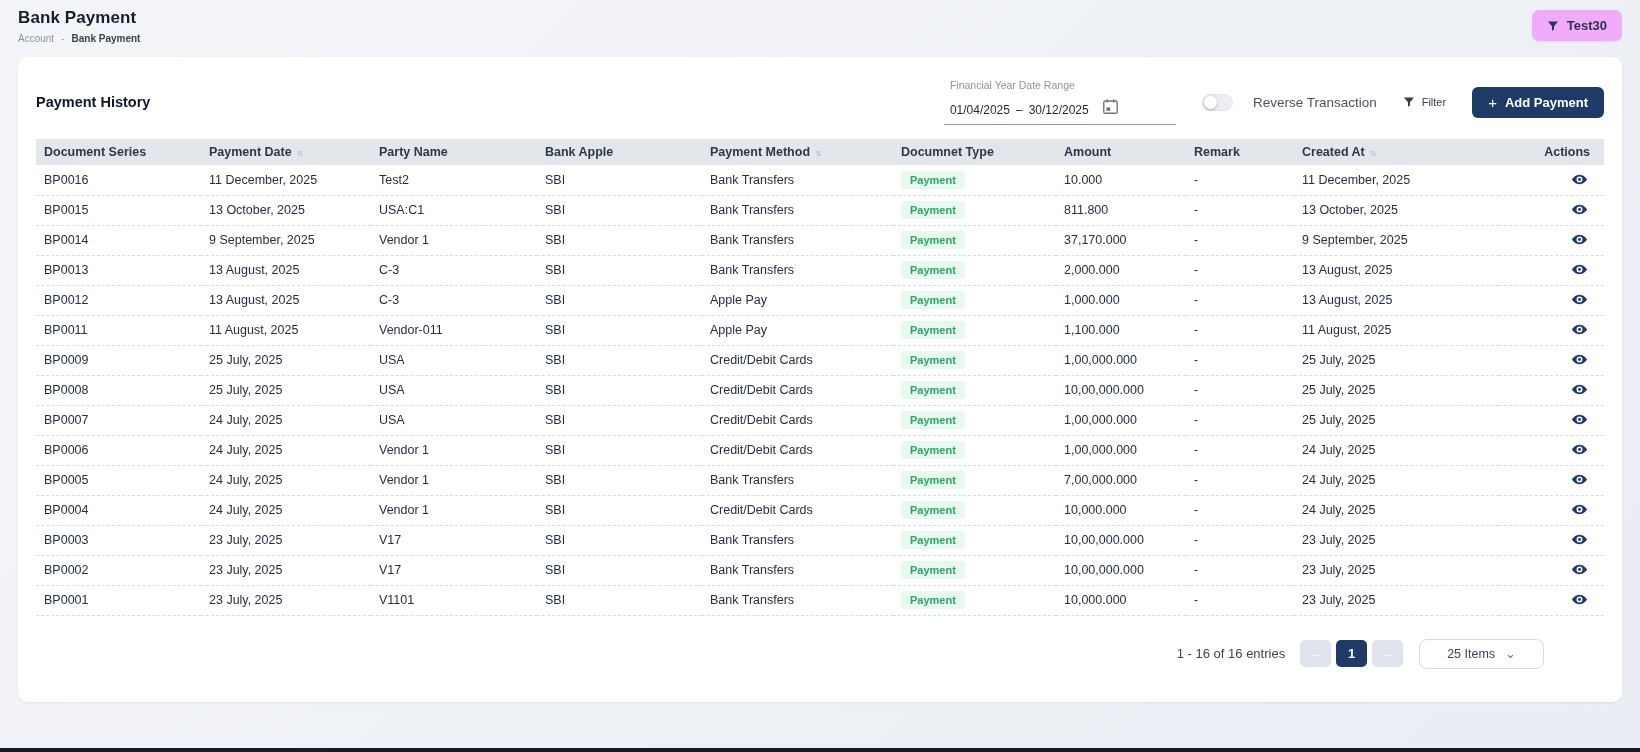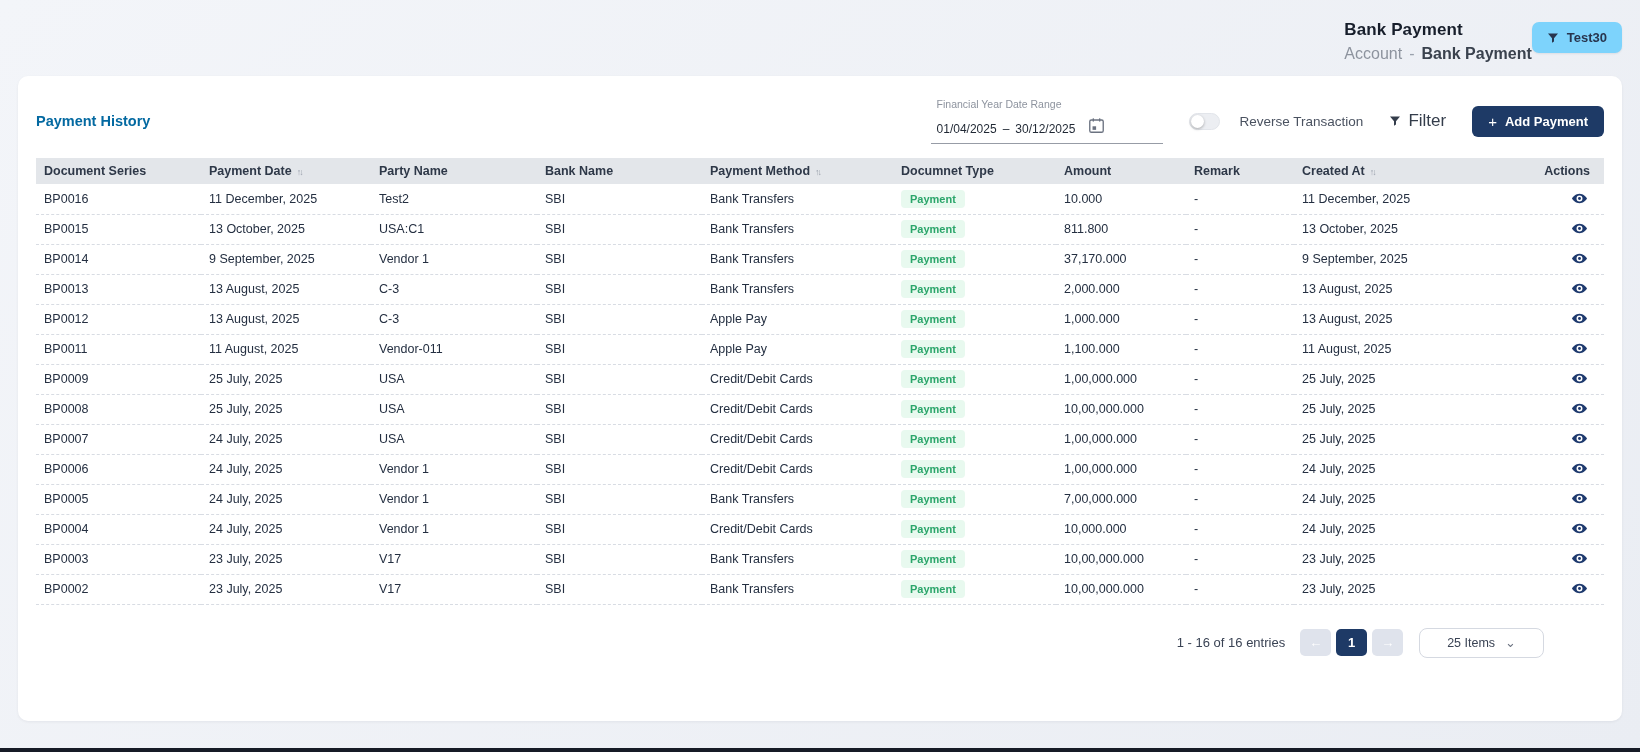--- a/index.html
+++ b/index.html
@@ -3,50 +3,50 @@
 <meta charset="utf-8">
 <style>
   * { margin:0; padding:0; box-sizing:border-box; }
   html,body { width:1640px; height:752px; overflow:hidden; }
   body {
     font-family:"Liberation Sans","DejaVu Sans",sans-serif;
     background:linear-gradient(135deg,#f3f5f9 0%,#eaedf3 100%);
     color:#222c3c;
     position:relative;
   }
-  .topbar { display:flex; justify-content:flex-end; align-items:flex-start; padding:20px 18px 0 18px; }
+  .topbar { display:flex; justify-content:space-between; align-items:flex-start; padding:8px 18px 0 18px; }
   .page-title { font-size:17px; font-weight:700; color:#171e2b; letter-spacing:.1px; }
-  .breadcrumb { margin-top:5px; font-size:16px; display:flex; gap:7px; align-items:center; }
+  .breadcrumb { margin-top:5px; font-size:10px; display:flex; gap:7px; align-items:center; }
   .crumb-parent { color:#8d939e; cursor:pointer; }
   .crumb-sep { color:#9aa1ad; }
   .crumb-current { color:#3a424e; font-weight:600; }
   .user-btn {
-    display:flex; align-items:center; gap:8px; background:#7dd3fc; border:none;
+    display:flex; align-items:center; gap:8px; background:#f0abfc; border:none;
     border-radius:7px; padding:8px 15px; margin-top:2px; font-family:inherit;
     font-size:13px; font-weight:700; color:#28354e; box-shadow:0 1px 2px rgba(16,24,40,.08);
     cursor:pointer;
   }
   .card {
     background:#fff; margin:13px 18px 0 18px; border-radius:10px;
     box-shadow:0 1px 3px rgba(16,24,40,.06); height:645px; padding:0 18px;
     position:relative;
   }
   .card-head { display:flex; justify-content:space-between; align-items:center; padding:22px 0 14px 0; }
-  .section-title { font-size:14.5px; font-weight:700; color:#0369a1; }
+  .section-title { font-size:14.5px; font-weight:700; color:#0f172a; }
   .controls { display:flex; align-items:center; gap:26px; }
   .date-range { border-bottom:1px solid #979ca6; padding:0 4px 7px 6px; min-width:232px; display:flex; align-items:flex-end; gap:12px; cursor:pointer; }
   .dr-text { display:flex; flex-direction:column; gap:12px; }
   .dr-label { font-size:10.5px; color:#8d939e; }
   .dr-value { font-size:12px; color:#1f2733; display:flex; gap:6px; }
   .cal-icon { margin-bottom:1px; }
   .toggle-wrap { display:flex; align-items:center; gap:20px; }
   .toggle { width:31px; height:17px; border-radius:10px; background:#eceef2; border:1px solid #e2e5ea; position:relative; display:inline-block; cursor:pointer; }
   .knob { position:absolute; left:1px; top:1px; width:13px; height:13px; border-radius:50%; background:#fff; box-shadow:0 1px 3px rgba(0,0,0,.3); }
   .toggle-label { font-size:13.5px; color:#4a5260; }
-  .filter-btn { display:flex; align-items:center; gap:7px; background:none; border:none; font-family:inherit; font-size:17px; color:#343d4b; cursor:pointer; }
+  .filter-btn { display:flex; align-items:center; gap:7px; background:none; border:none; font-family:inherit; font-size:11px; color:#343d4b; cursor:pointer; }
   .add-btn {
     display:flex; align-items:center; gap:8px; background:var(--navy,#1e3a66); color:#fff;
     border:none; border-radius:6px; padding:8px 16px; font-family:inherit;
     font-size:13px; font-weight:700; cursor:pointer;
   }
   .add-btn .plus { font-size:15px; font-weight:400; line-height:1; }
   table { width:100%; border-collapse:collapse; table-layout:fixed; }
   thead th {
     background:#e3e6ea; font-size:12.5px; font-weight:700; color:#2e3848;
     text-align:left; padding:6px 8px; height:26px; white-space:nowrap;
@@ -144,21 +144,21 @@
       </button>
     </div>
   </div>
 
   <table>
     <thead>
         <tr id="header-row">
           <th>Document Series</th>
           <th>Payment Date<span class="sort">↑↓</span></th>
           <th>Party Name</th>
-          <th>Bank Name</th>
+          <th>Bank Apple</th>
           <th>Payment Method<span class="sort">↑↓</span></th>
           <th>Documnet Type</th>
           <th>Amount</th>
           <th>Remark</th>
           <th>Created At<span class="sort">↑↓</span></th>
           <th>Actions</th>
         </tr>
       </thead>
     <tbody id="table-body">
   <tr>
@@ -435,20 +435,39 @@
     <td>
       <button class="eye-btn">
         <svg width="17" height="17" viewBox="0 0 24 24" fill="#1e3a6e">
           <path d="M12 5.3C6.7 5.3 2.8 9.3 1.4 12c1.4 2.7 5.3 6.7 10.6 6.7s9.2-4 10.6-6.7C21.2 9.3 17.3 5.3 12 5.3zm0 10.9a4.2 4.2 0 1 1 0-8.4 4.2 4.2 0 0 1 0 8.4z"></path>
           <circle cx="12" cy="12" r="2.1"></circle>
         </svg>
       </button>
     </td>
   </tr>
 
+  <tr>
+    <td>BP0001</td>
+    <td>23 July, 2025</td>
+    <td>V1101</td>
+    <td>SBI</td>
+    <td>Bank Transfers</td>
+    <td><span class="badge">Payment</span></td>
+    <td>10,000.000</td>
+    <td>-</td>
+    <td>23 July, 2025</td>
+    <td>
+      <button class="eye-btn">
+        <svg width="17" height="17" viewBox="0 0 24 24" fill="#1e3a6e">
+          <path d="M12 5.3C6.7 5.3 2.8 9.3 1.4 12c1.4 2.7 5.3 6.7 10.6 6.7s9.2-4 10.6-6.7C21.2 9.3 17.3 5.3 12 5.3zm0 10.9a4.2 4.2 0 1 1 0-8.4 4.2 4.2 0 0 1 0 8.4z"></path>
+          <circle cx="12" cy="12" r="2.1"></circle>
+        </svg>
+      </button>
+    </td>
+  </tr>
 </tbody>
   </table>
 
   <div class="pagination">
     <span class="entries">1 - 16 of 16 entries</span>
     <button class="pg-btn"><span>←</span></button>
     <button class="pg-btn pg-active">1</button>
     <button class="pg-btn"><span>→</span></button>
     <div class="items-select">
       <span>25 Items</span>

